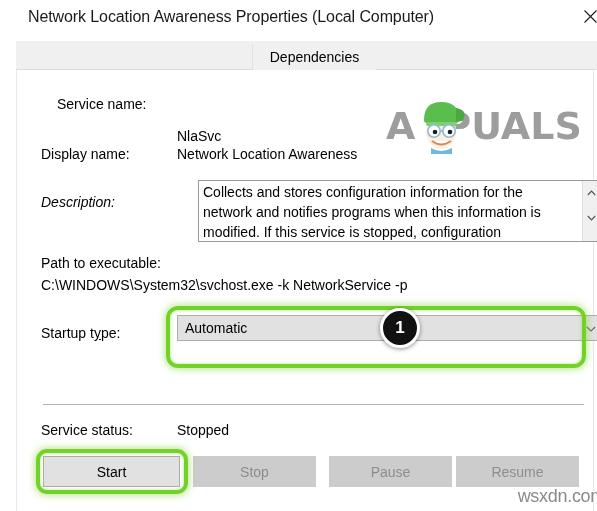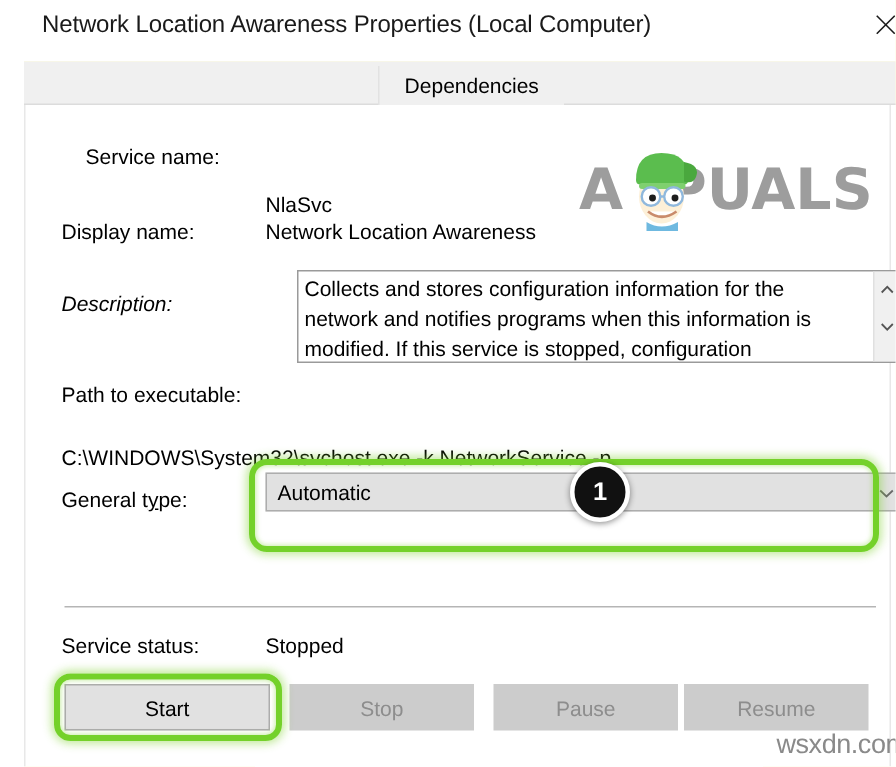--- a/index.html
+++ b/index.html
@@ -151,21 +151,21 @@
     position: absolute;
     left: 0; width: 17px; height: 17px;
     display: flex; align-items: center; justify-content: center;
     cursor: default;
   }
   #scroll-up { top: 3px; }
   #scroll-down { top: 28px; }
 
   
   #path-label { left: 25px; top: 185px; }
-  #path-value { left: 25px; top: 207px; margin-top: 20px; }
+  #path-value { left: 25px; top: 207px; }
 
   
   #startup-highlight {
     position: absolute;
     left: 150px; top: 236px;
     width: 420px; height: 62px;
     border: 4px solid #74d12a;
     border-radius: 12px;
     box-sizing: border-box;
     background: transparent;
@@ -363,21 +363,21 @@
             <polyline points="0.8,1 4.5,4.8 8.2,1" fill="none" stroke="#555555" stroke-width="1.2"></polyline>
           </svg>
         </div>
       </div>
     </div>
 
     <div class="field-label" id="path-label">Path to executable:</div>
     <div class="field-value" id="path-value">C:\WINDOWS\System32\svchost.exe -k NetworkService -p</div>
 
     <div class="field-label" id="startup-label">
-      <span>General t</span><span style="text-decoration:underline">y</span><span>pe:</span>
+      <span>Startup t</span><span style="text-decoration:underline">y</span><span>pe:</span>
     </div>
     <div id="startup-select">
       <div id="startup-select-text">Automatic</div>
       <div id="startup-chevron">
         <svg width="10" height="6" viewBox="0 0 10 6">
           <polyline points="0.8,1 5,5 9.2,1" fill="none" stroke="#6a6a6a" stroke-width="1.2"></polyline>
         </svg>
       </div>
     </div>
     <div id="startup-highlight"></div>

